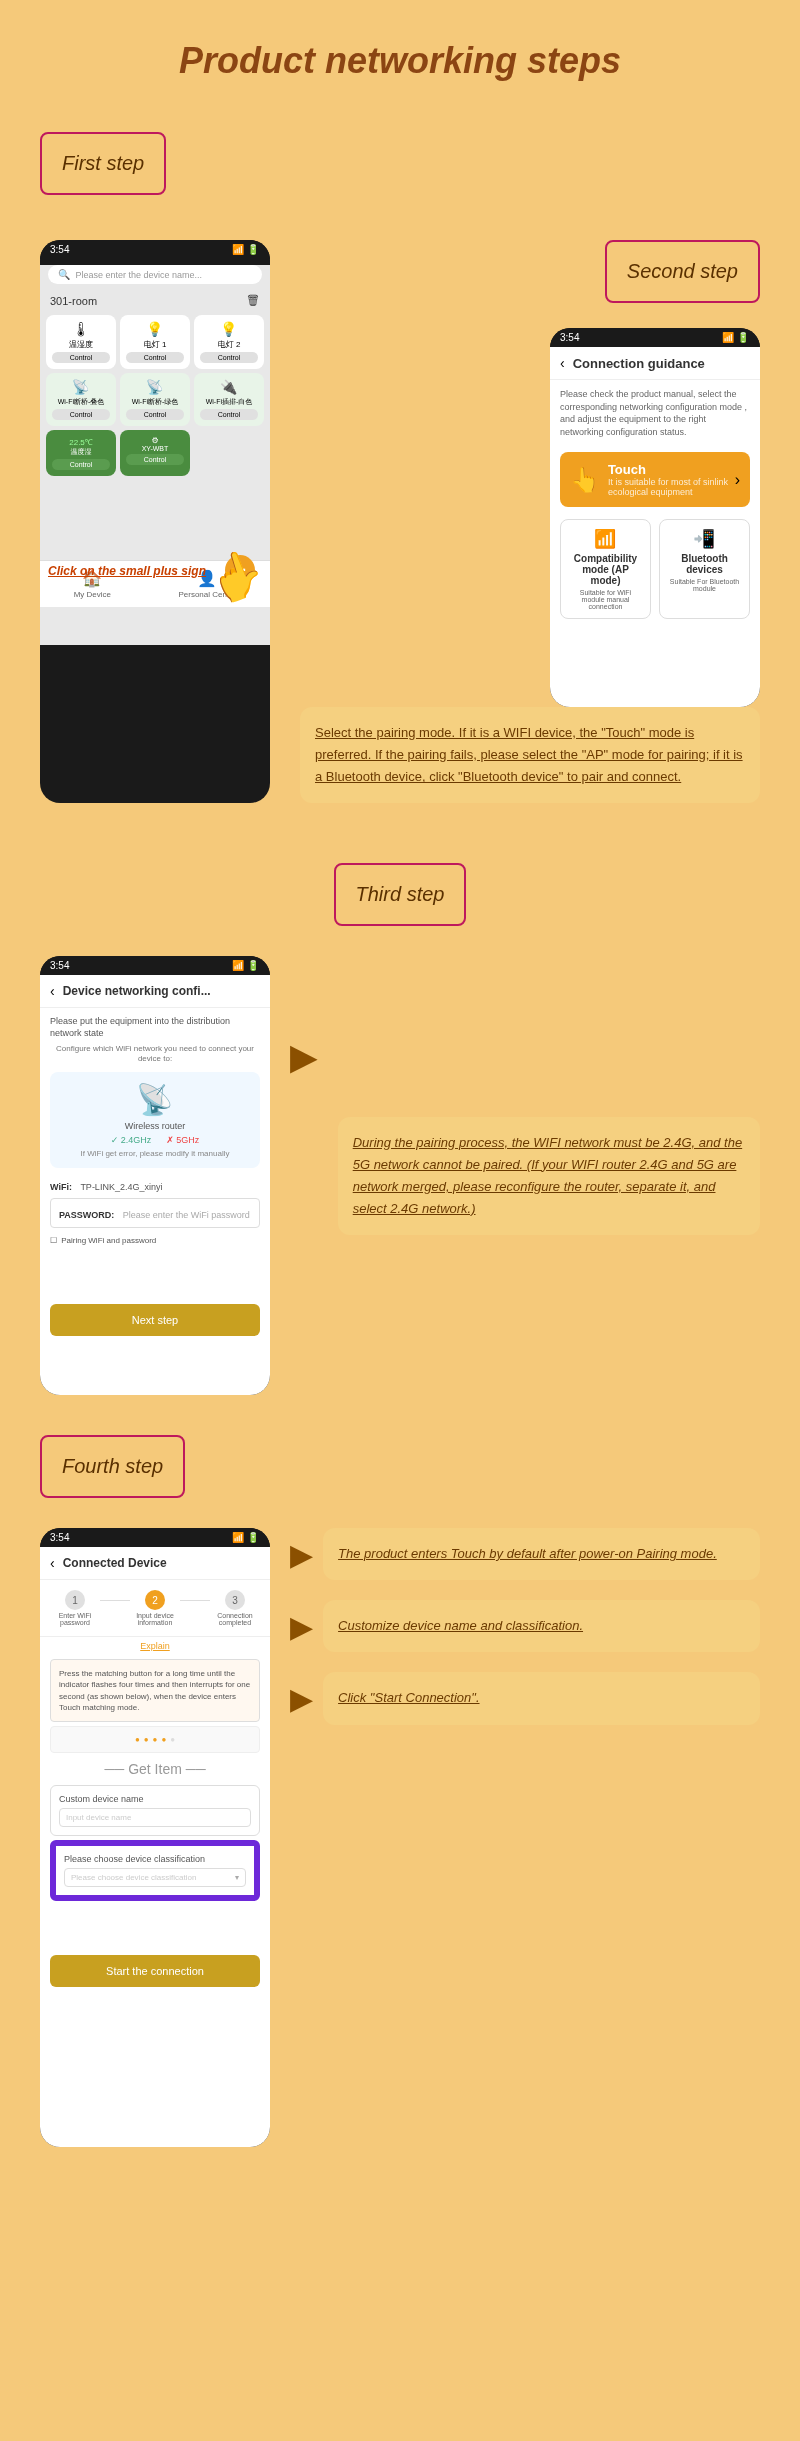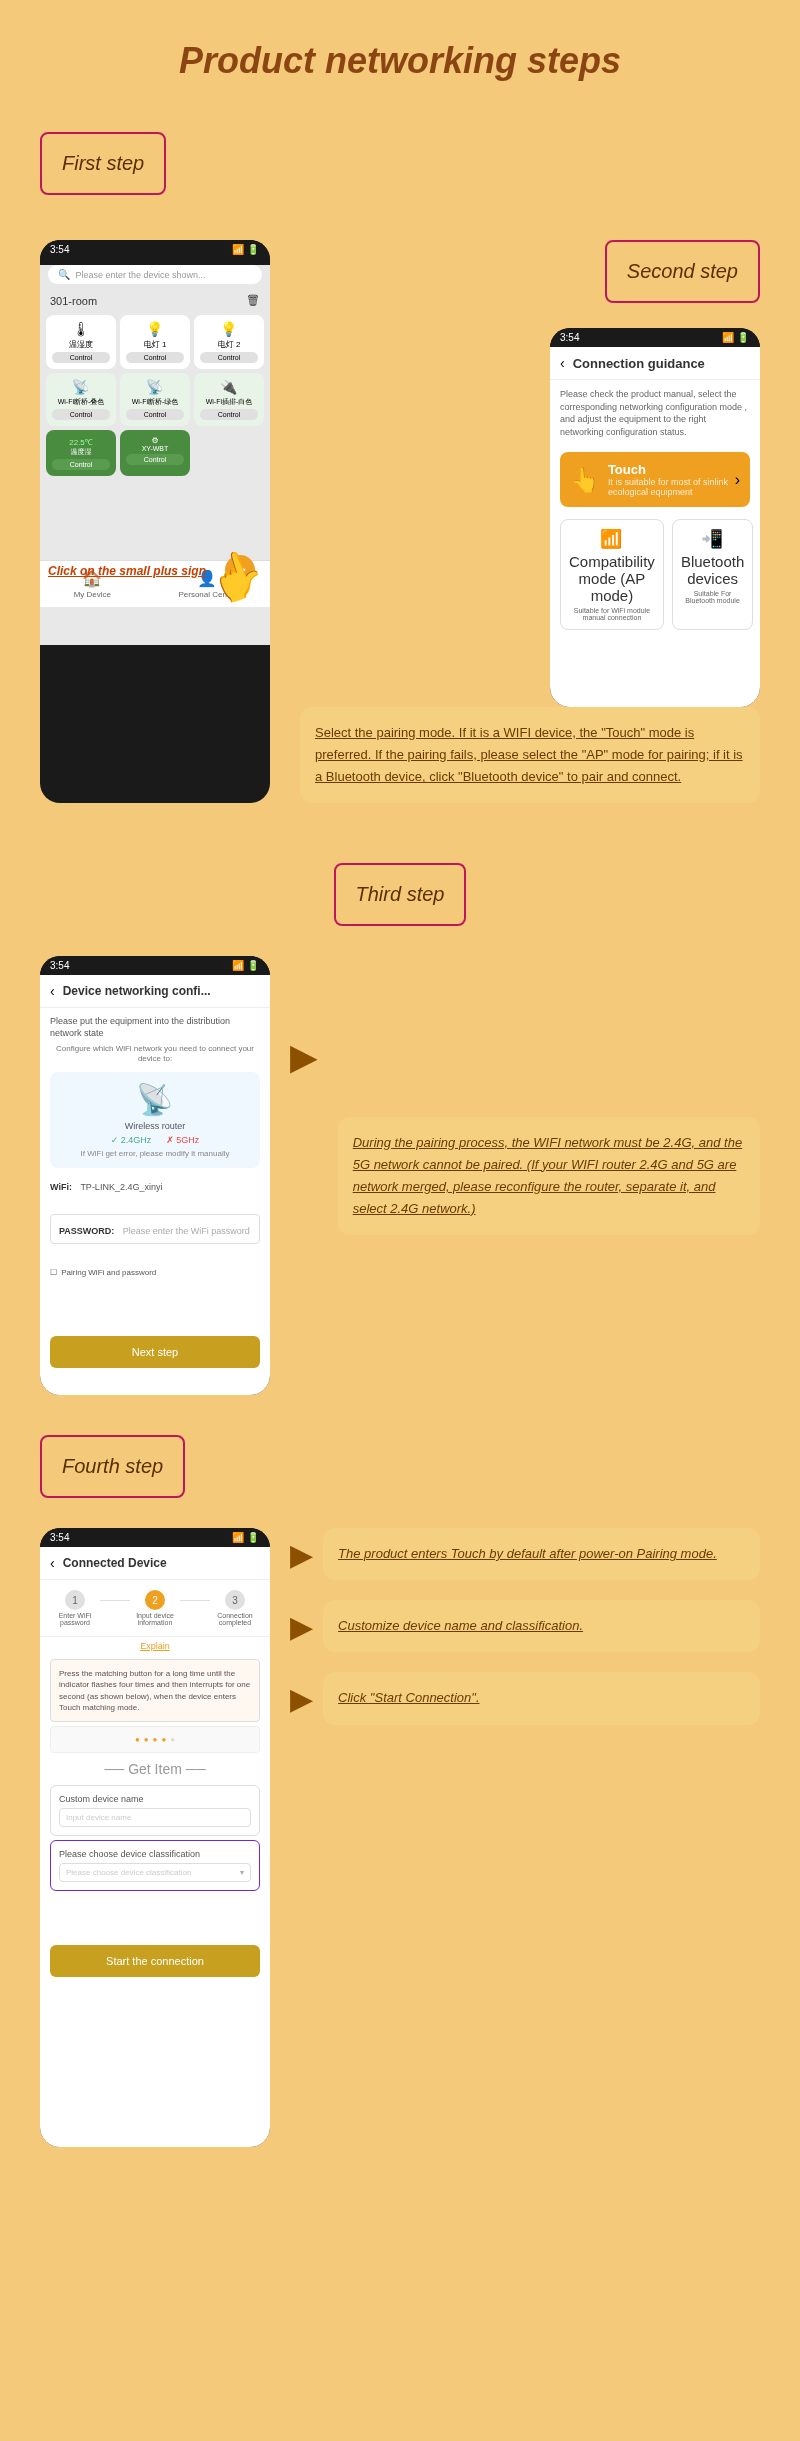--- a/index.html
+++ b/index.html
@@ -248,22 +248,22 @@
       flex: 1;
       background: white;
       border: 1px solid #ddd;
       border-radius: 8px;
       padding: 8px;
       text-align: center;
       font-size: 8px;
     }
 
     .mode-card .mode-title {
-      font-size: 15px;
-      font-weight: normal;
+      font-size: 10px;
+      font-weight: bold;
       color: #333;
       margin-bottom: 3px;
     }
 
     .mode-icon {
       font-size: 18px;
       margin-bottom: 3px;
     }
 
     .second-step-note {
@@ -493,21 +493,21 @@
       border: 1px solid #ddd;
       border-radius: 4px;
       padding: 4px 6px;
       font-size: 8px;
       color: #aaa;
       width: 100%;
     }
 
     .classify-section {
       margin: 4px 10px;
-      border: 1px solid #6d28d9;
+      border: 6px solid #6d28d9;
       border-radius: 6px;
       padding: 8px;
     }
 
     .classify-select {
       border: 1px solid #ddd;
       border-radius: 4px;
       padding: 4px 6px;
       font-size: 8px;
       color: #aaa;
@@ -553,21 +553,21 @@
 <div class="first-step-container">
 
   <div class="phone-mockup phone1" style="position:relative;">
     <div class="status-bar">
       <span>3:54</span>
       <span>📶 🔋</span>
     </div>
     <div class="phone-screen">
       <div class="search-bar">
         <span>🔍</span>
-        <span style="font-size:9px;color:#999;">Please enter the device shown...</span>
+        <span style="font-size:9px;color:#999;">Please enter the device name...</span>
       </div>
       <div class="room-header">
         <span>301-room</span>
         <span>🗑</span>
       </div>
       <div class="device-grid">
         <div class="device-card">
           <div class="device-icon">🌡</div>
           <div style="font-size:8px;">温湿度</div>
           <div class="control-btn">Control</div>
@@ -701,21 +701,21 @@
           <div class="wifi-options">
             <span class="wifi-good">✓ 2.4GHz</span>
             <span class="wifi-bad">✗ 5GHz</span>
           </div>
           <div style="font-size:8px;color:#888;margin-top:4px;">If WiFi get error, please modify it manually</div>
         </div>
         <div style="padding:4px 10px 0;">
           <span style="font-size:9px;font-weight:bold;color:#333;">WiFi:</span>
           <span style="font-size:9px;color:#555;margin-left:4px;">TP-LINK_2.4G_xinyi</span>
         </div>
-        <div style="border:1px solid #ddd;margin:20px 10px;border-radius:4px;padding:5px 8px;">
+        <div style="border:1px solid #ddd;margin:4px 10px;border-radius:4px;padding:5px 8px;">
           <span style="font-size:9px;font-weight:bold;color:#333;">PASSWORD:</span>
           <span style="font-size:9px;color:#aaa;margin-left:4px;">Please enter the WiFi password</span>
         </div>
         <div class="remember-check">
           <span>☐</span>
           <span>Pairing WiFi and password</span>
         </div>
         <div style="height:40px;"></div>
         <div class="next-btn">Next step</div>
       </div>

